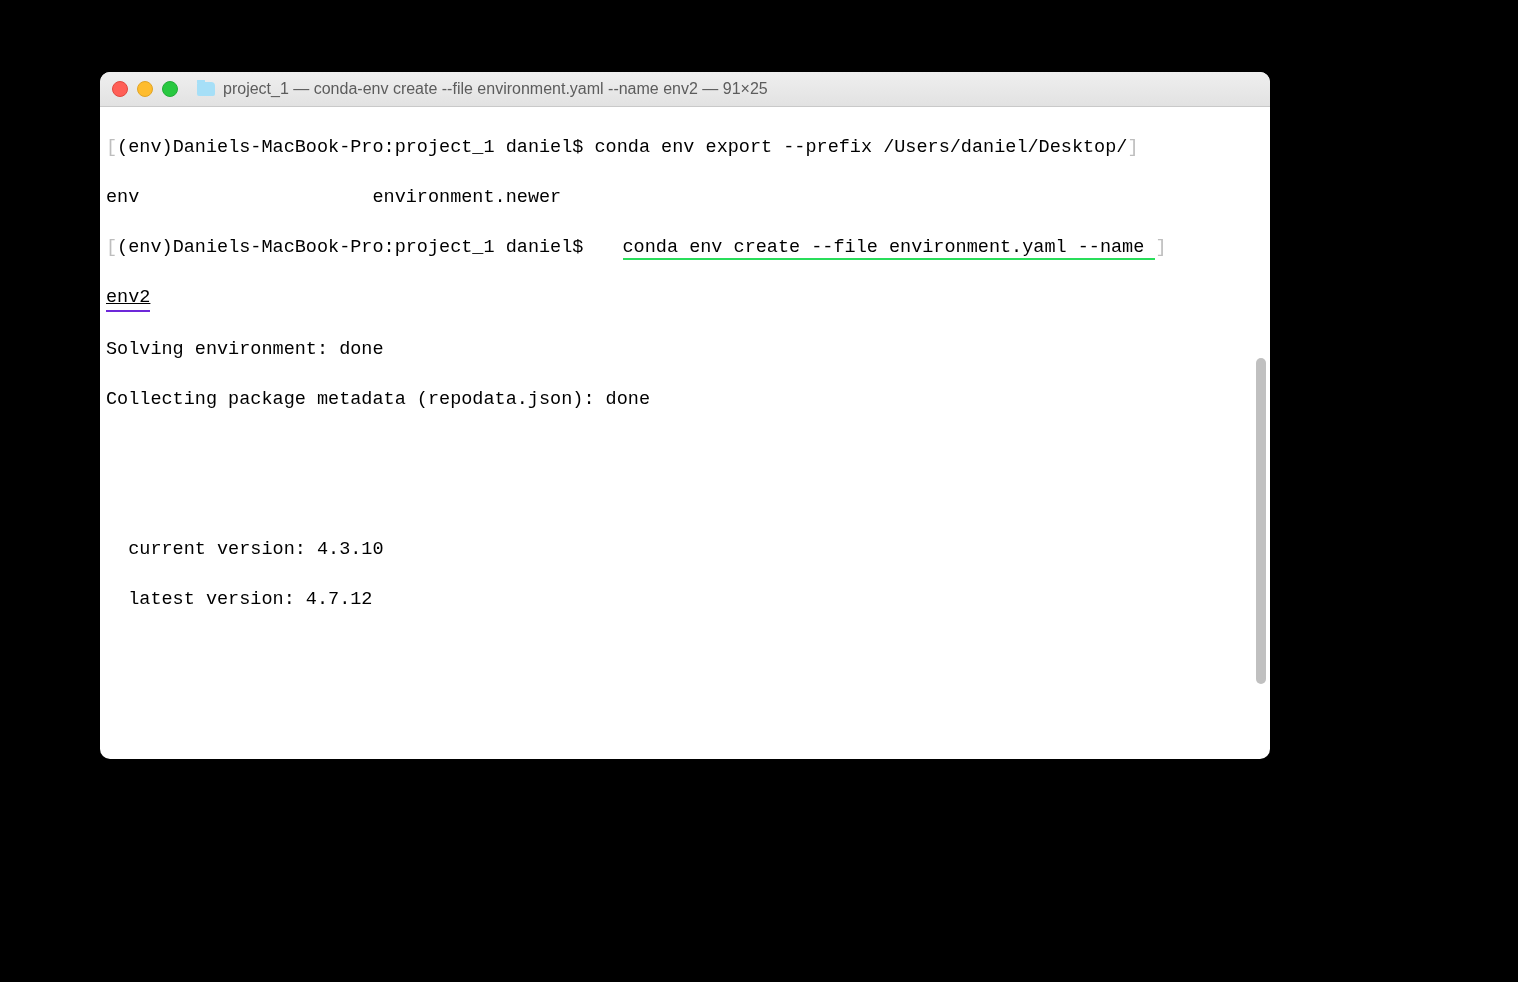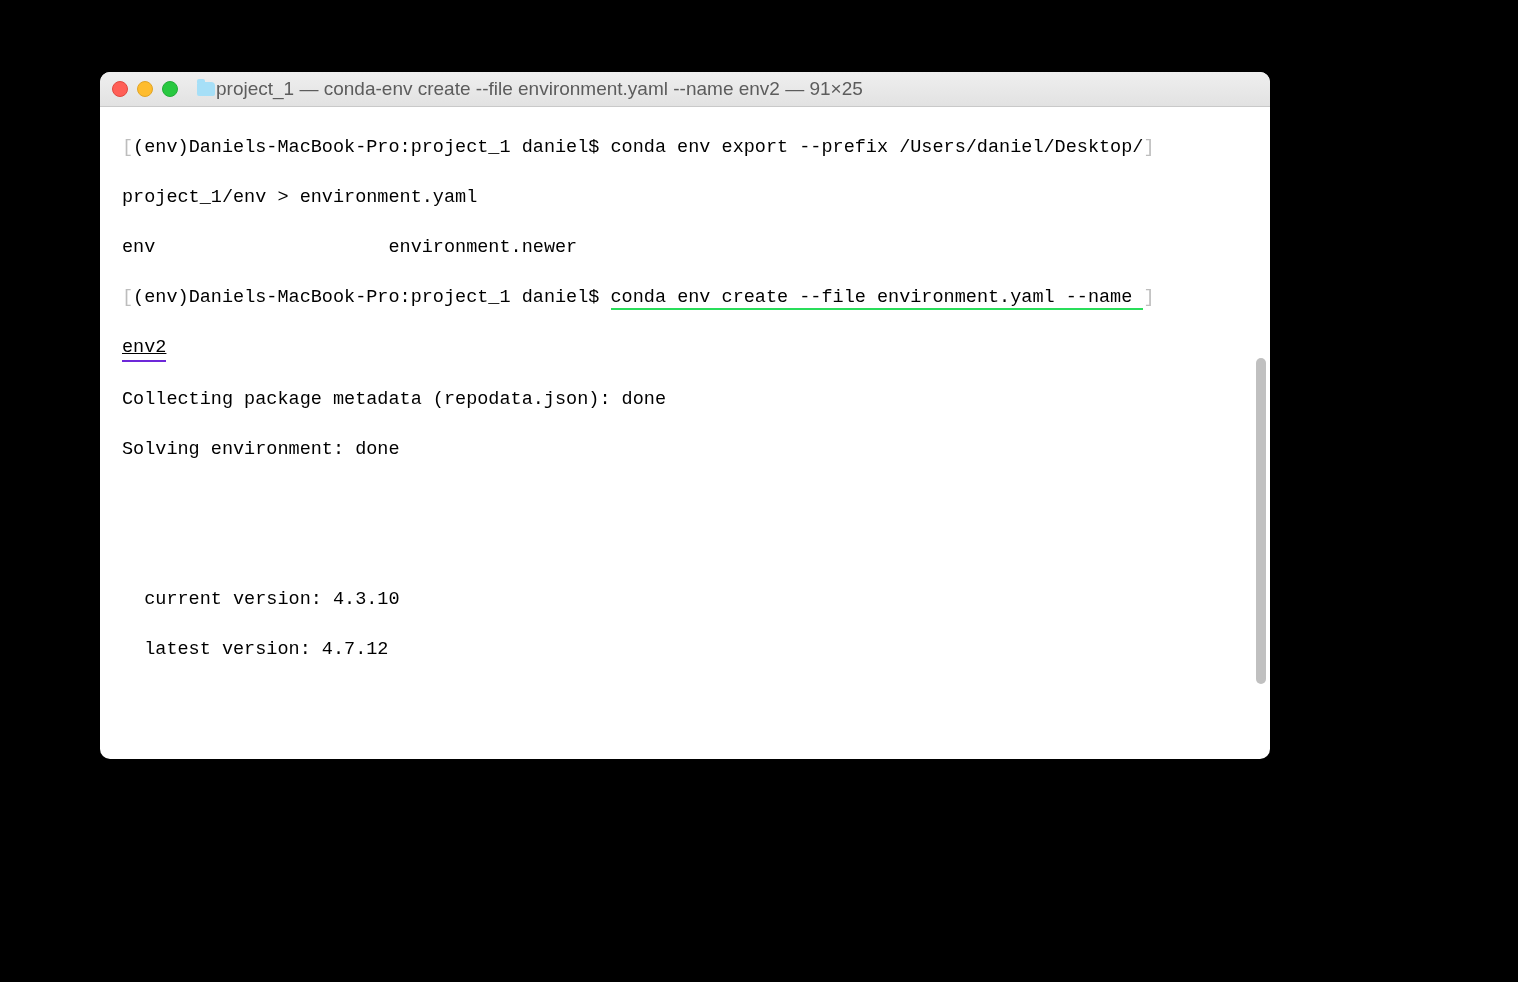--- a/index.html
+++ b/index.html
@@ -2,53 +2,52 @@
 <html><head>
 <meta charset="utf-8">
 <style>
   html,body{margin:0;padding:0;width:1518px;height:982px;background:#000;font-family:-apple-system,BlinkMacSystemFont,"Helvetica Neue",Arial,sans-serif;}
   .window{position:absolute;left:100px;top:72px;width:1170px;height:687px;background:#ffffff;border-radius:10px;box-shadow:0 30px 60px rgba(0,0,0,.45),0 0 0 1px rgba(0,0,0,.08);overflow:hidden;}
   .titlebar{height:34px;background:linear-gradient(#efefef,#e2e2e2);border-bottom:1px solid #c9c9c9;display:flex;align-items:center;padding:0 12px;gap:9px;}
   .tlight{width:14px;height:14px;border-radius:50%;display:inline-block;}
   .red{background:#ff5f57;border:0.5px solid #e1483f;}
   .yellow{background:#febc2e;border:0.5px solid #e0a427;}
   .green{background:#28c840;border:0.5px solid #23ac38;}
-  .title-text{margin-left:10px;color:#5c5c5c;font-size:19px;letter-spacing:0;display:flex;align-items:center;gap:1px;white-space:nowrap;overflow:hidden;}
+  .title-text{margin-left:10px;color:#5c5c5c;font-size:16px;letter-spacing:0;display:flex;align-items:center;gap:8px;white-space:nowrap;overflow:hidden;}
   .folder-icon{width:18px;height:14px;background:#a6dff7;border-radius:2px 4px 2px 2px;position:relative;display:inline-block;}
   .folder-icon::before{content:"";position:absolute;top:-3px;left:0;width:8px;height:4px;background:#a6dff7;border-radius:2px 2px 0 0;}
-  .term{position:absolute;left:0;right:0;top:34px;bottom:0;padding:4px 22px;font-family:Menlo,Consolas,"Courier New",monospace;font-size:18.5px;line-height:25px;color:#000;white-space:pre;letter-spacing:0;overflow:hidden;}
+  .term{position:absolute;left:0;right:0;top:34px;bottom:0;padding:4px 6px;font-family:Menlo,Consolas,"Courier New",monospace;font-size:18.5px;line-height:25px;color:#000;white-space:pre;letter-spacing:0;overflow:hidden;}
   .scrollbar{position:absolute;right:4px;top:286px;width:10px;height:326px;background:#c0c0c0;border-radius:5px;}
   .wrap-l,.wrap-r{color:#bdbdbd;}
-  .underline-green{border-bottom:2px solid #29dd5a;padding-bottom:0px;}
+  .underline-green{border-bottom:2px solid #29dd5a;padding-bottom:0px;margin-left:28px;}
   .ug2{border-bottom:2px solid #6d28d9;display:inline-block;text-decoration:underline;}
   .row{display:block;}
 </style>
 </head>
 <body>
 
 <div class="window">
 
   <div class="titlebar">
     <span class="tlight red"></span>
     <span class="tlight yellow"></span>
     <span class="tlight green"></span>
     <span class="title-text">
       <span class="folder-icon"></span>
       <span>project_1 — conda-env create --file environment.yaml --name env2 — 91×25</span>
     </span>
   </div>
 
   <div class="term">
 <span class="row"><span class="wrap-l">[</span><span>(env)</span><span>Daniels-MacBook-Pro:project_1 daniel$</span><span> conda env export --prefix /Users/daniel/Desktop/</span><span class="wrap-r">]</span></span>
-<span class="row"><span>project_1/env &gt; environment.yaml</span></span>
 <span class="row"><span>env			environment.newer</span></span>
 <span class="row"><span class="wrap-l">[</span><span>(env)</span><span>Daniels-MacBook-Pro:project_1 daniel$</span><span> </span><span class="underline-green">conda env create --file environment.yaml --name </span><span class="wrap-r">]</span></span>
 <span class="row"><span class="ug2">env2</span></span>
+<span class="row"><span>Solving environment: done</span></span>
 <span class="row"><span>Collecting package metadata (repodata.json): done</span></span>
-<span class="row"><span>Solving environment: done</span></span>
 <span class="row"> </span>
 <span class="row"> </span>
 <span class="row"><span>  current version: 4.3.10</span></span>
 <span class="row"><span>  latest version: 4.7.12</span></span>
 
 
 
 
 
 

